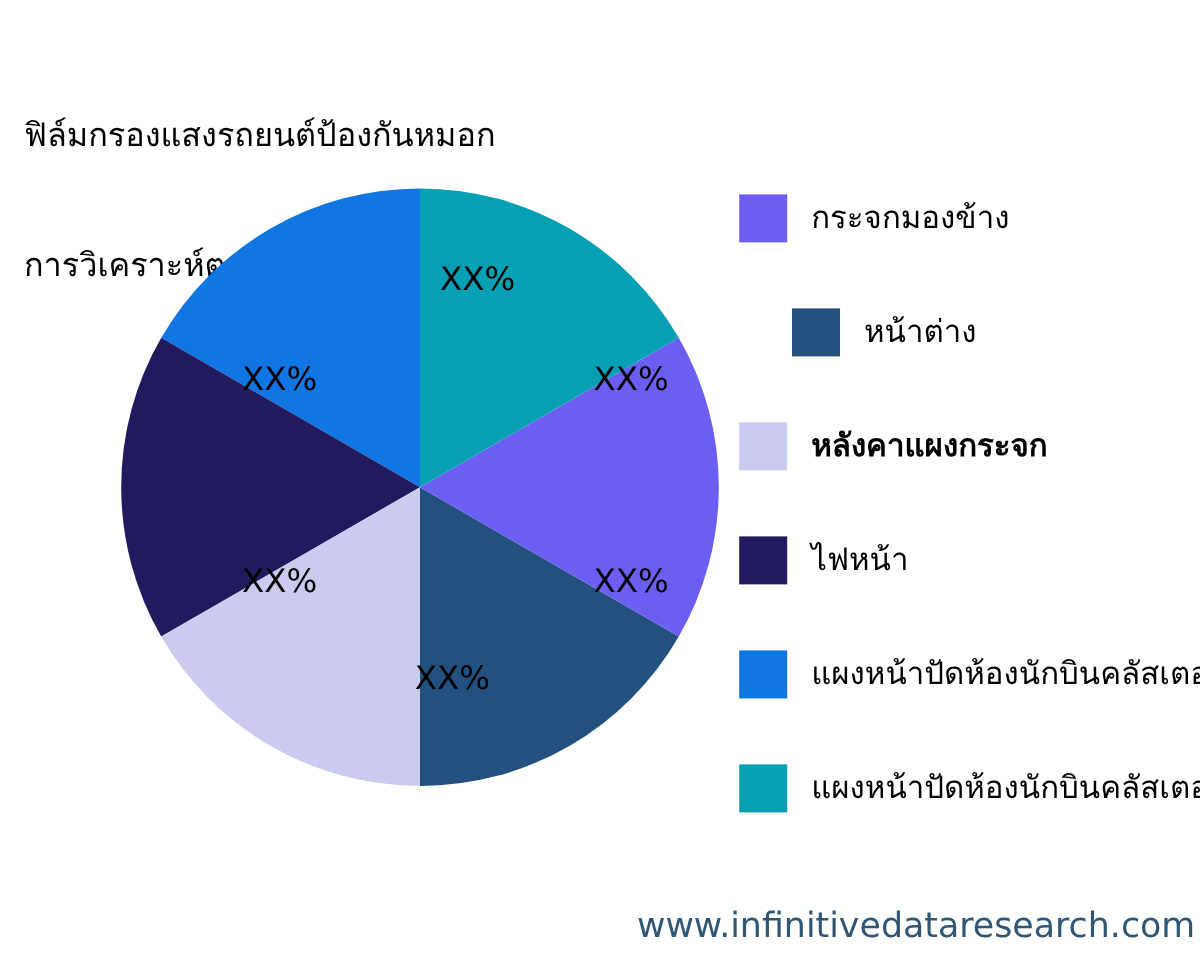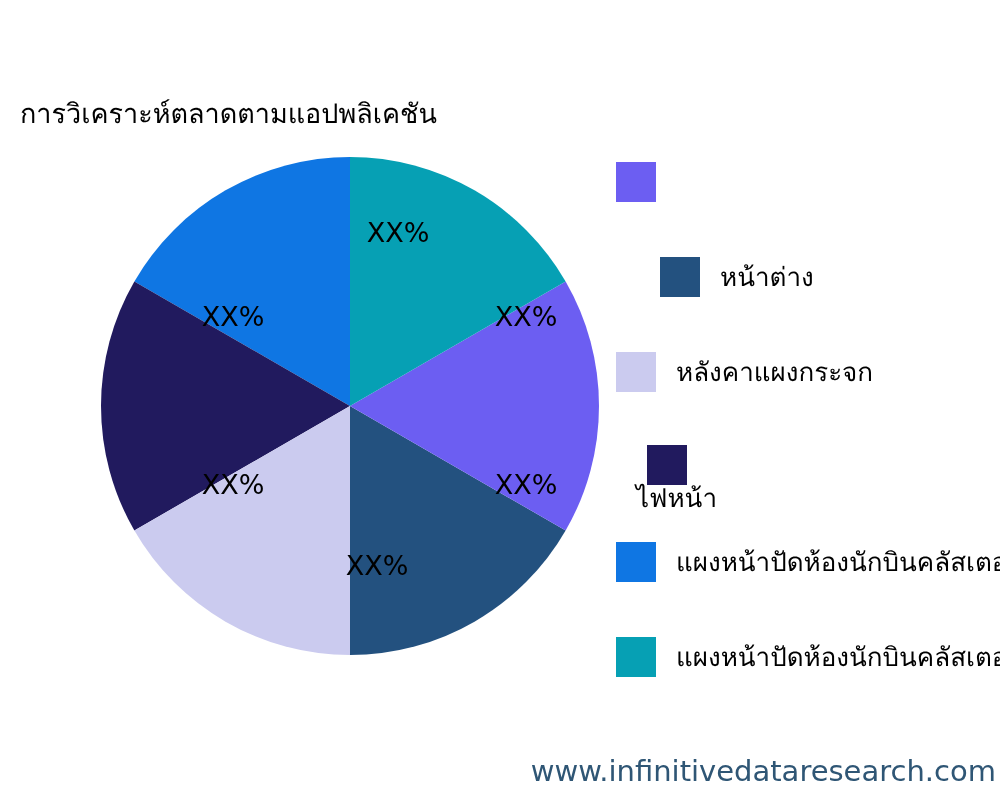--- a/index.html
+++ b/index.html
@@ -87,20 +87,21 @@
     font-size: 29px;
     color: #2f5675;
     letter-spacing: 0px;
     padding-left: 20px;
   }
 </style>
 </head>
 <body>
 
 <div id="chart-title">
+  <span class="title-line">ฟิล์มกรองแสงรถยนต์ป้องกันหมอก</span>
   <span class="title-line">การวิเคราะห์ตลาดตามแอปพลิเคชัน</span>
 </div>
 
 <div id="pie-wrap">
   <svg id="pie-svg" viewBox="0 0 500 500" xmlns="http://www.w3.org/2000/svg">
     <g id="pie-slices">
         <path d="M 250 250 L 250.00 1.00 A 249 249 0 0 0 34.36 125.50 Z" fill="#0f76e3"></path>
         <path d="M 250 250 L 34.36 125.50 A 249 249 0 0 0 34.36 374.50 Z" fill="#211a5e"></path>
         <path d="M 250 250 L 34.36 374.50 A 249 249 0 0 0 250.00 499.00 Z" fill="#cbcbef"></path>
         <path d="M 250 250 L 250.00 499.00 A 249 249 0 0 0 465.64 374.50 Z" fill="#23517f"></path>
@@ -114,30 +115,31 @@
         <text class="slice-label" x="277" y="411">XX%</text>
         <text class="slice-label" x="426" y="330">XX%</text>
         <text class="slice-label" x="426" y="162">XX%</text>
       </g>
   </svg>
 </div>
 
 <div id="legend">
     <div class="legend-row" style="top: 0px;">
       <span class="legend-swatch" style="background: rgb(108, 94, 242);"></span>
+      <span class="legend-label">กระจกมองข้าง</span>
     </div>
     <div class="legend-row" style="top: 95px; padding-left: 44px;">
       <span class="legend-swatch" style="background: rgb(35, 81, 127);"></span>
       <span class="legend-label">หน้าต่าง</span>
     </div>
-    <div class="legend-row" style="top: 190px;">
+    <div class="legend-row" style="top: 190px; font-weight: bold;">
       <span class="legend-swatch" style="background: rgb(203, 203, 239);"></span>
       <span class="legend-label">หลังคาแผงกระจก</span>
     </div>
-    <div class="legend-row" style="top: 285px; flex-direction: column;">
+    <div class="legend-row" style="top: 285px;">
       <span class="legend-swatch" style="background: rgb(33, 26, 94);"></span>
       <span class="legend-label">ไฟหน้า</span>
     </div>
     <div class="legend-row" style="top: 380px;">
       <span class="legend-swatch" style="background: rgb(15, 118, 227);"></span>
       <span class="legend-label">แผงหน้าปัดห้องนักบินคลัสเตอร์</span>
     </div>
     <div class="legend-row" style="top: 475px;">
       <span class="legend-swatch" style="background: rgb(6, 160, 180);"></span>
       <span class="legend-label">แผงหน้าปัดห้องนักบินคลัสเตอร์</span>

